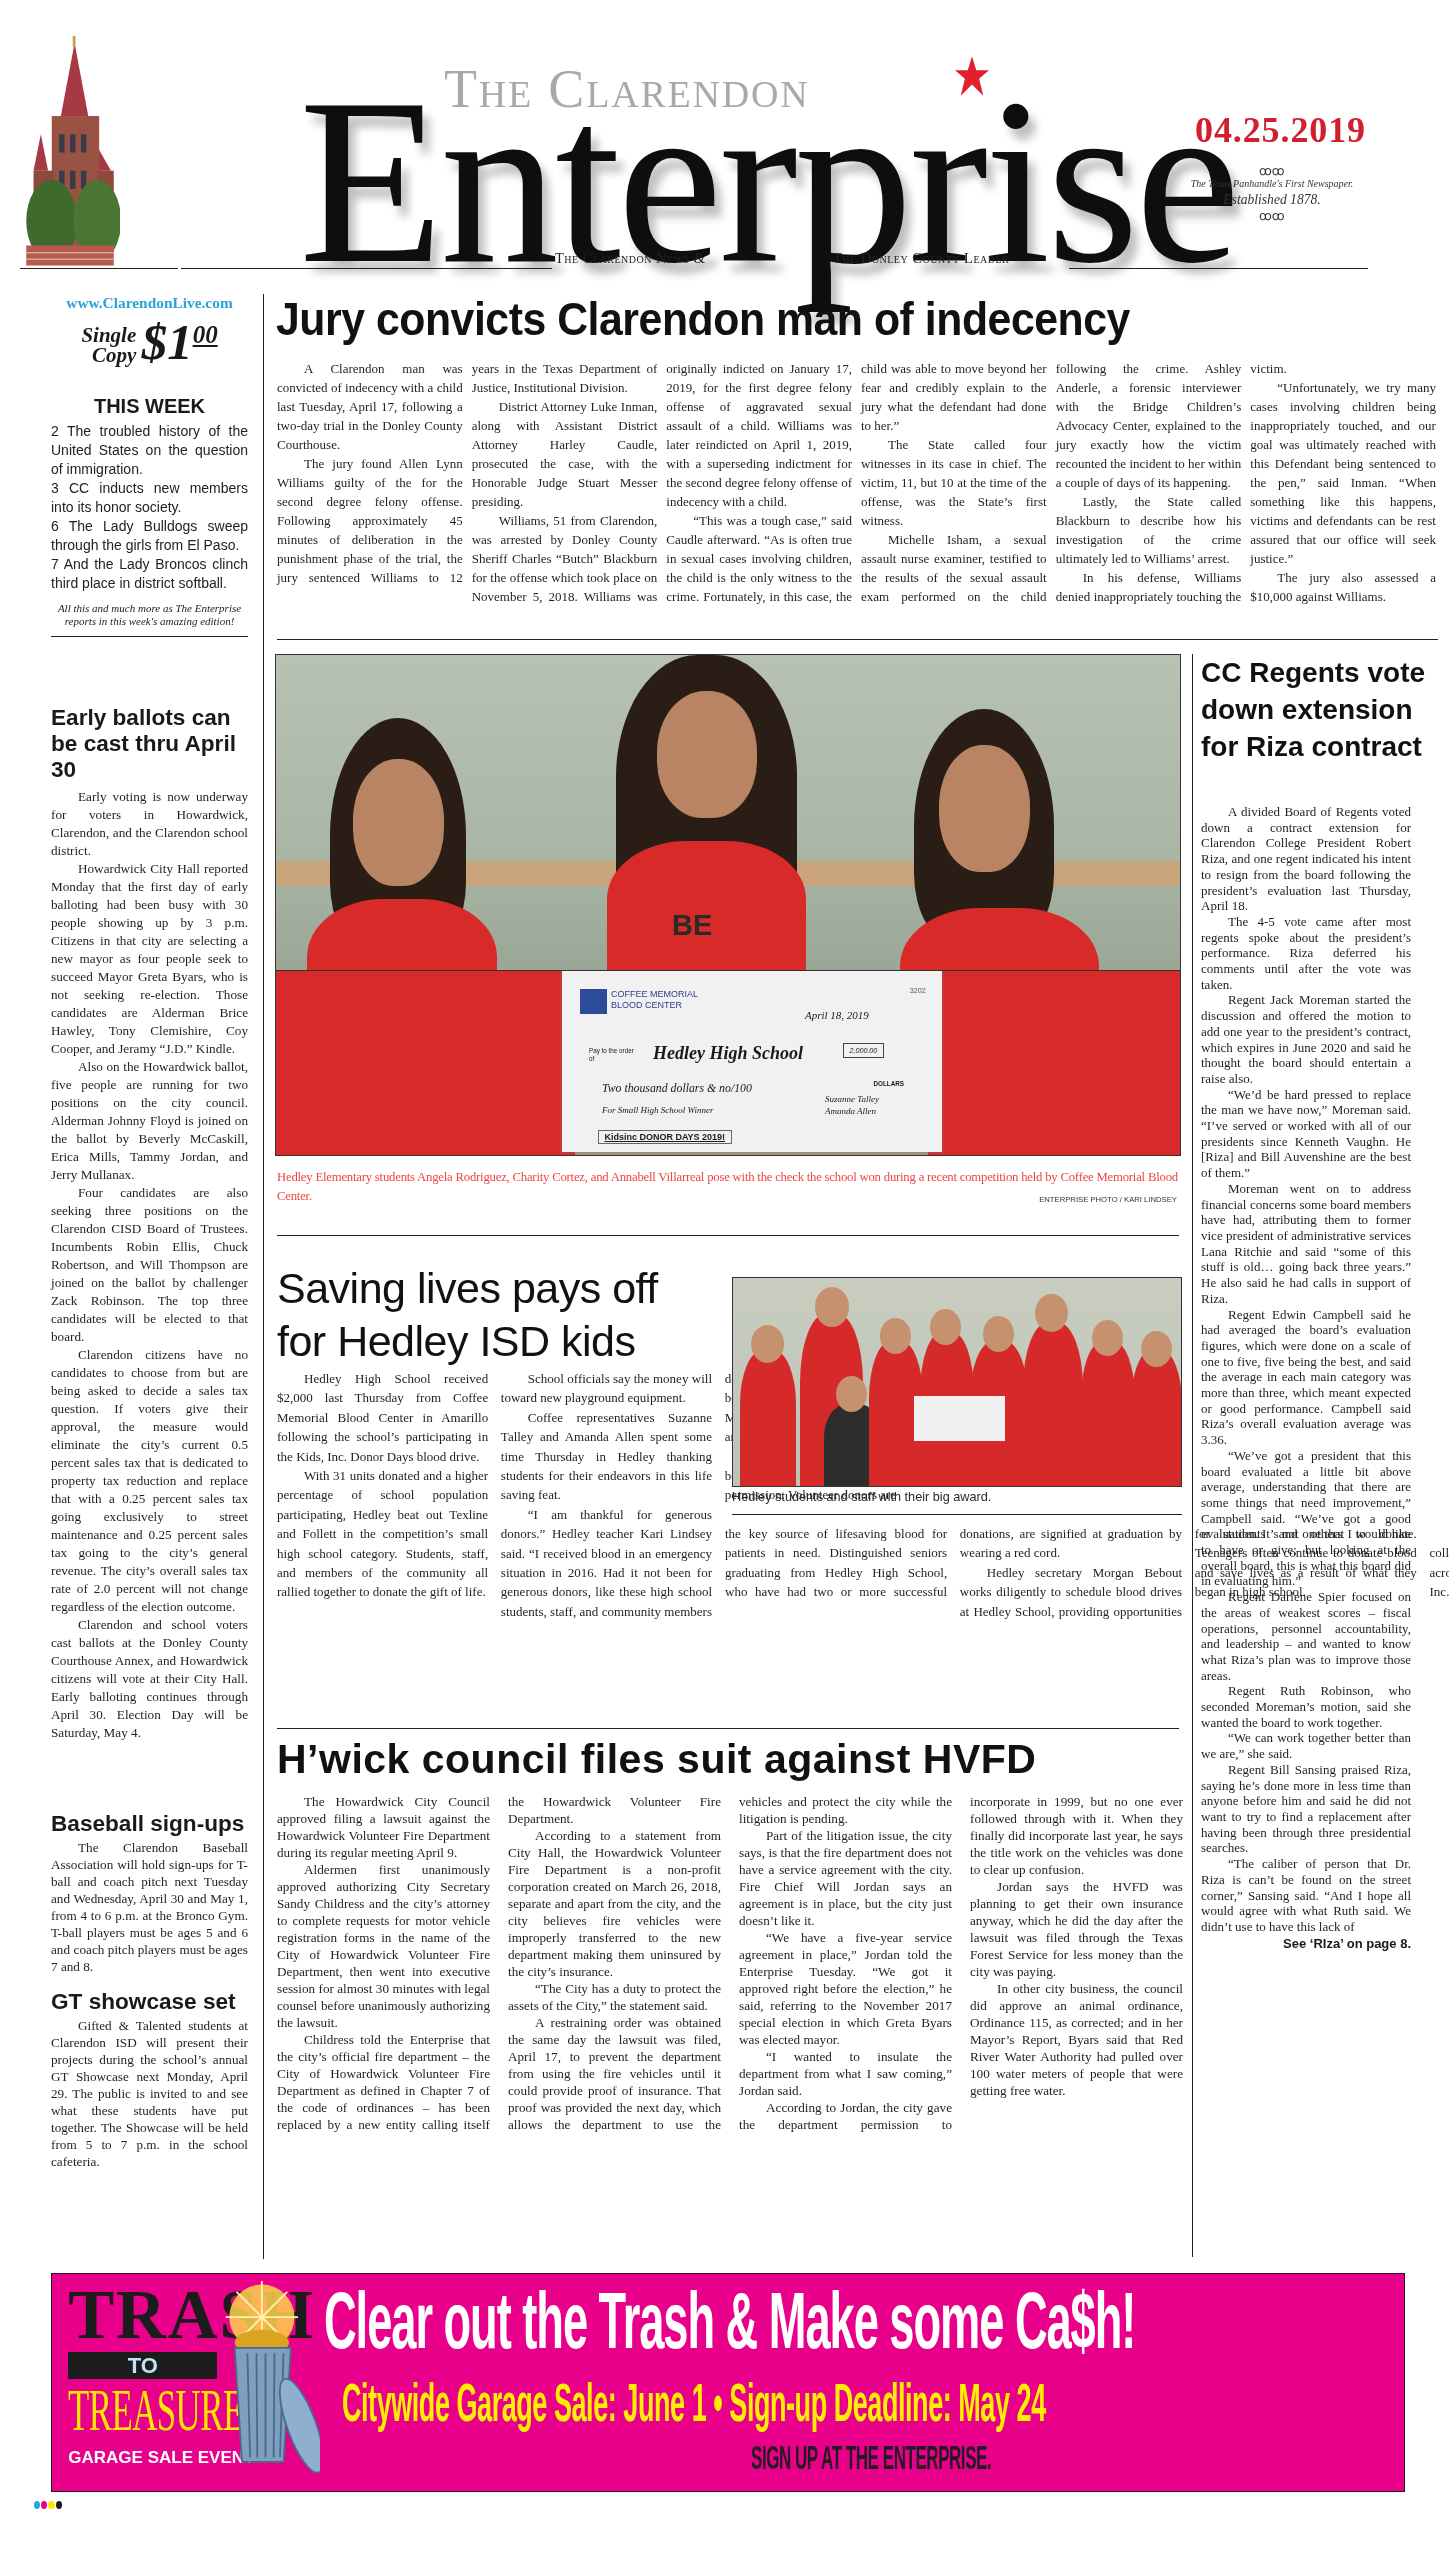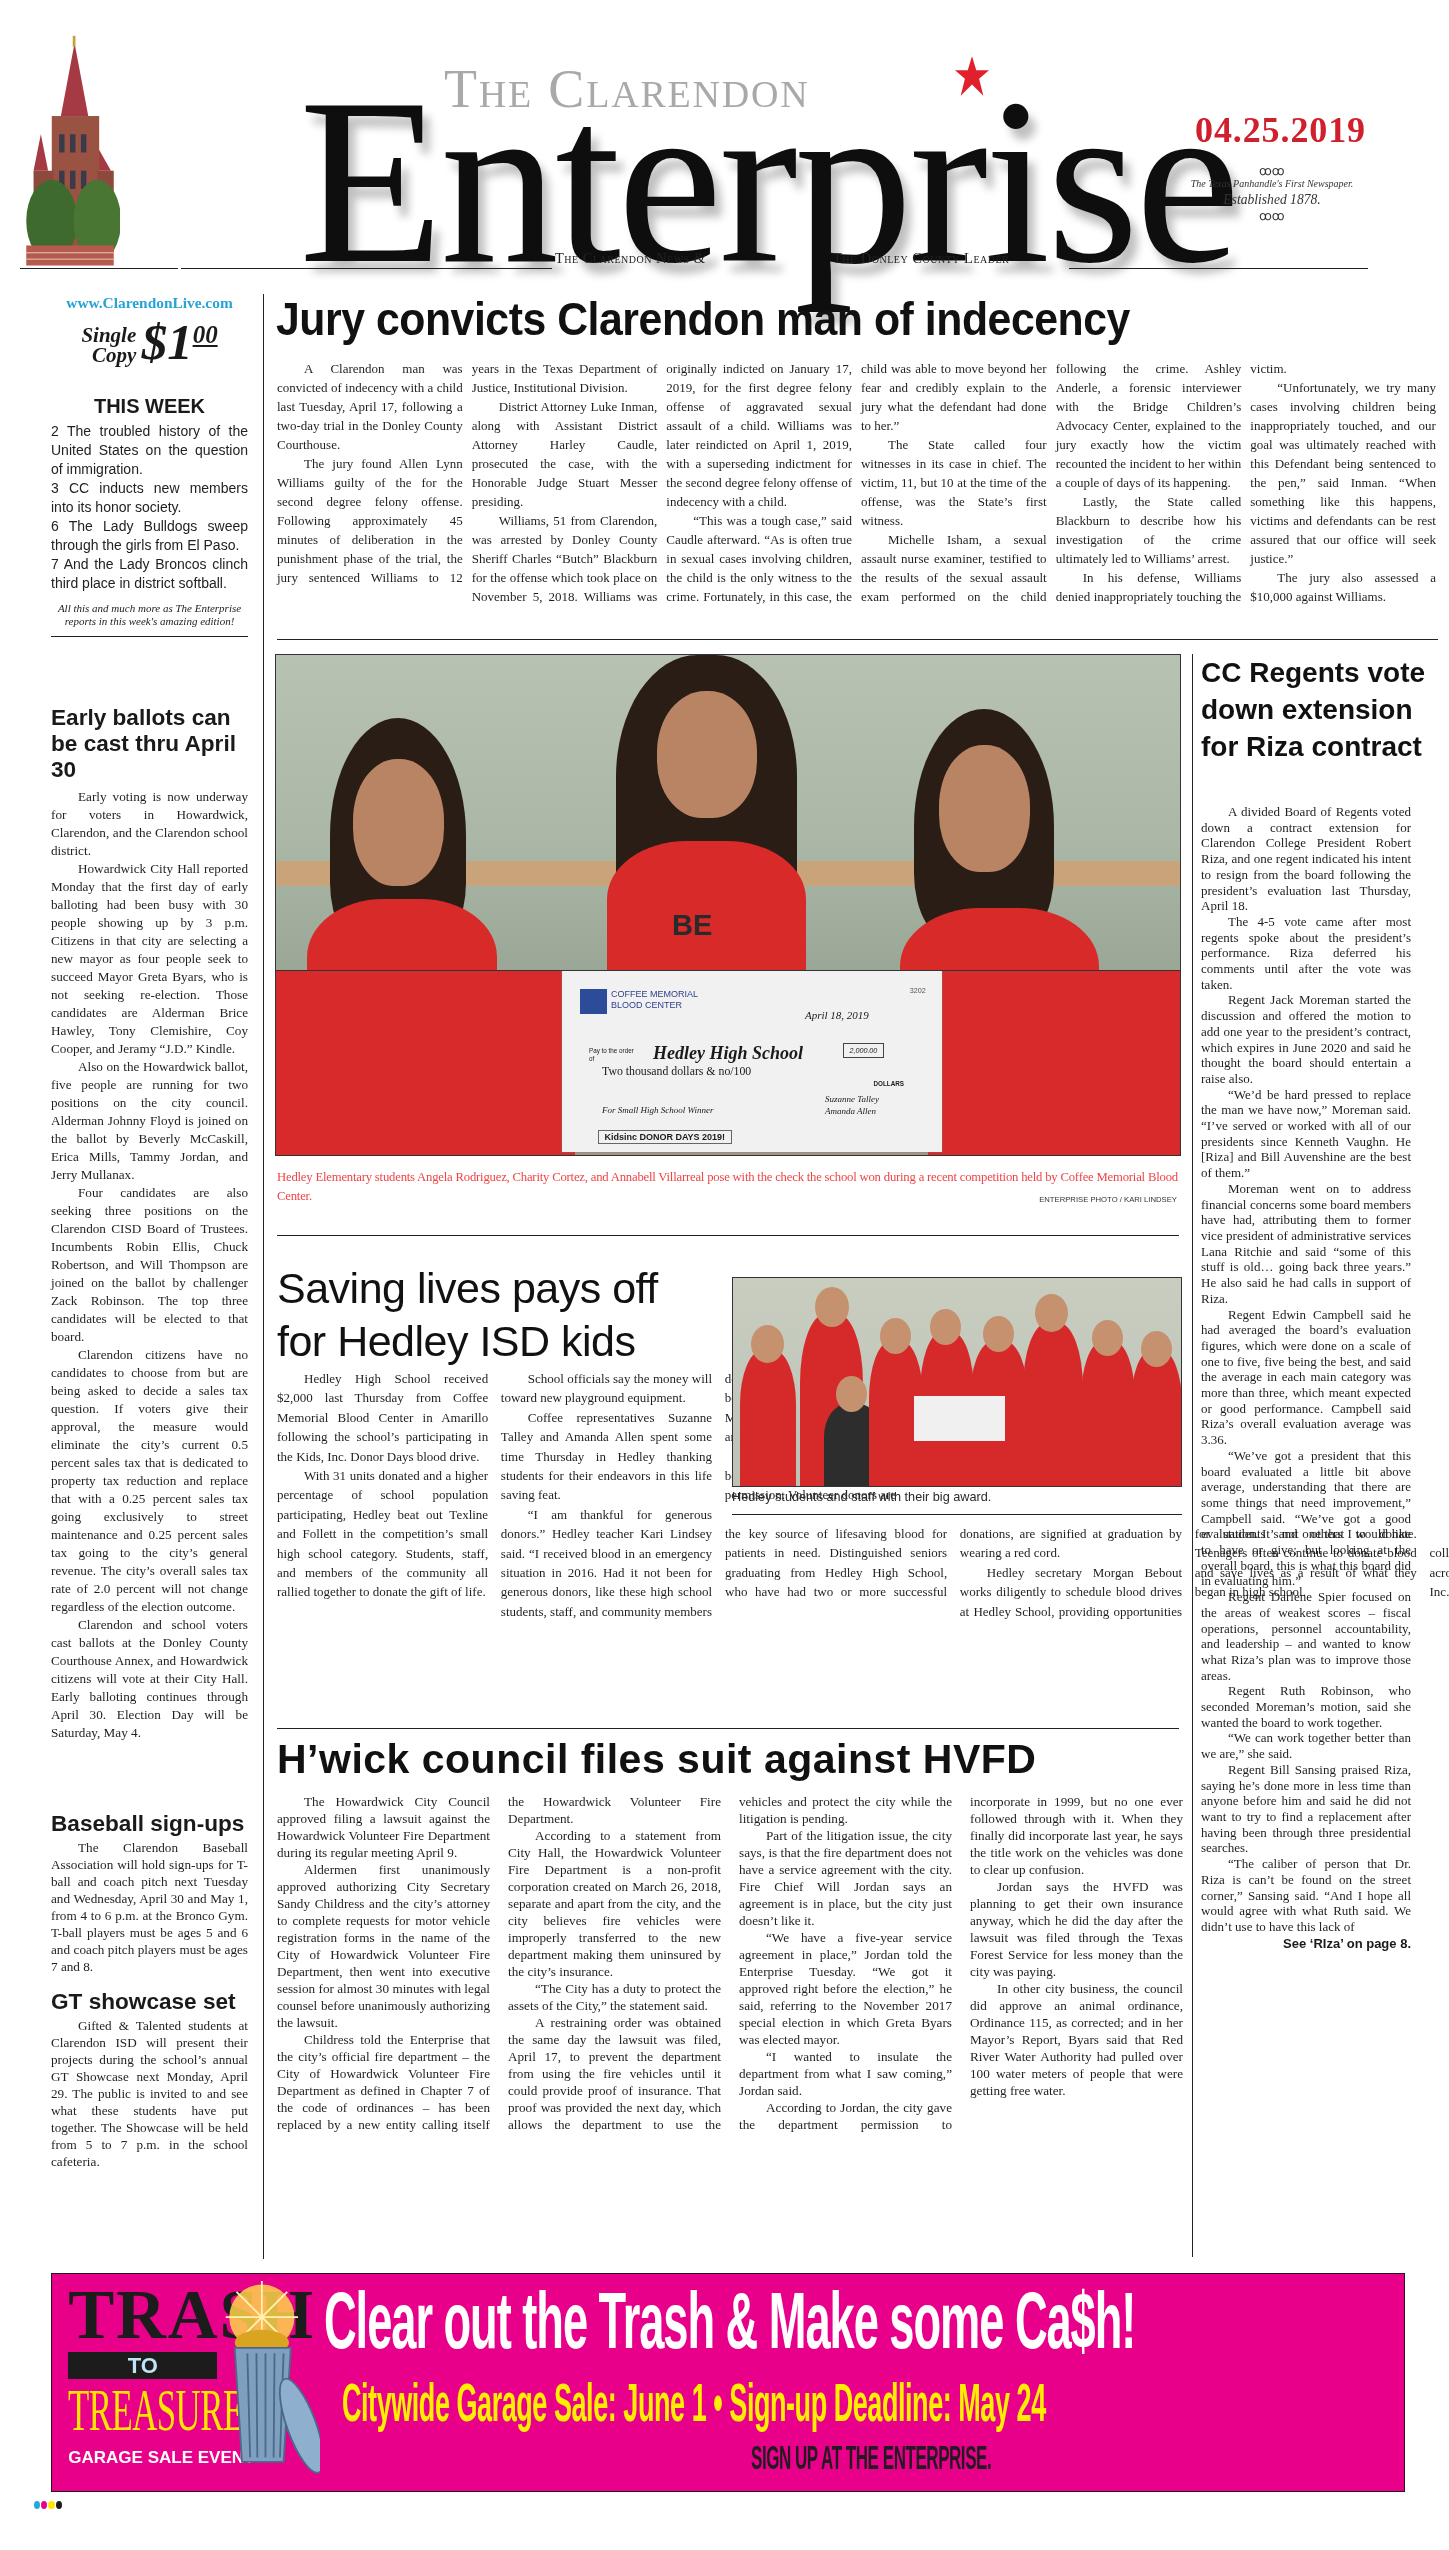--- a/index.html
+++ b/index.html
@@ -58,25 +58,25 @@
   .kid .shirt { position: absolute; background: #d92a2a; border-radius: 40% 40% 0 0; }
   .photo1-cont { position: absolute; left: 275px; top: 971px; width: 906px; height: 185px; overflow: hidden; border: 0.9px solid #333; border-top: none; background: #a69783; }
   .check2 { position: absolute; left: 286px; top: 0; width: 380px; height: 181px; background: #f1f1f1; box-shadow: 0 0 1.8px #777; font-family: "Liberation Sans", sans-serif; }
   .check2 .cm { position: absolute; left: 16.3px; top: 18px; font-size: 9px; color: #2c3e8c; line-height: 11px; }
   .check2 .cm-logo { position: absolute; left: 0; top: 0; width: 27px; height: 25px; background: #2c4c9a; margin-left: -31px; }
   .check2 .num { position: absolute; right: 16.3px; top: 14.5px; font-size: 7.2px; color: #555; }
   .check2 .date { position: absolute; left: 243px; top: 38px; font-size: 11px; font-style: italic; font-family: "Liberation Serif", serif; }
   .check2 .payto { position: absolute; left: 27px; top: 76px; font-size: 6.3px; line-height: 8.2px; }
   .check2 .payee { position: absolute; left: 91px; top: 72px; font-size: 18px; font-style: italic; font-family: "Liberation Serif", serif; font-weight: bold; }
   .check2 .amt { position: absolute; left: 281px; top: 72px; border: 0.9px solid #444; font-size: 7.2px; padding: 1.8px 5.4px; font-style: italic; }
-  .check2 .words { position: absolute; left: 40px; top: 93px; font-size: 11.8px; font-family: "Liberation Serif", serif; }
+  .check2 .words { position: absolute; left: 40px; top: 110px; font-size: 11.8px; font-style: italic; font-family: "Liberation Serif", serif; }
   .check2 .dollars { position: absolute; right: 38px; top: 109px; font-size: 6.3px; font-weight: bold; }
   .check2 .for { position: absolute; left: 40px; top: 134px; font-size: 9px; font-style: italic; font-family: "Liberation Serif", serif; }
   .check2 .sig { position: absolute; left: 263px; top: 123px; font-size: 9px; font-style: italic; font-family: "Liberation Serif", serif; line-height: 11.8px; }
-  .check2 .kids { position: absolute; left: 36px; top: 159px; font-size: 9px; font-weight: bold; border: 0.9px solid #666; padding: 0.9px 5.4px; }
+  .check2 .kids { position: absolute; left: 36px; top: 159px; font-size: 9px; font-weight: bold; border: 0.9px solid #666; padding: 0.9px 5.4px; text-decoration: underline; }
   .p1-caption { position: absolute; left: 277px; top: 1168px; width: 901px; font-family: Liberation Serif, serif; font-size: 12.7px; line-height: 19px; color: #ef4444; letter-spacing: -0.2px; }
   .p1-credit { position: absolute; left: 996px; top: 1195px; width: 181px; text-align: right; font-family: "Liberation Sans", sans-serif; font-size: 7.7px; color: #333; }
 
   
   .save-h { position: absolute; left: 277px; top: 1262px; width: 426px; font-family: "Liberation Sans", sans-serif; font-size: 43px; line-height: 53px; color: #111; font-weight: 500; letter-spacing: -0.5px; }
   .save-cols-a { position: absolute; left: 277px; top: 1369px; width: 435px; height: 258px; column-count: 2; column-gap: 12.7px; }
   .save-cols-b { position: absolute; left: 725px; top: 1524px; width: 457px; height: 102px; column-count: 2; column-gap: 12.7px; }
   .save-cols-a .body, .save-cols-b .body { font-size: 13px; line-height: 19.4px; }
   .photo2 { position: absolute; left: 732px; top: 1277px; width: 450px; height: 210px; border: 0.9px solid #333; background: linear-gradient(180deg, #c8cdc0 0%, #bcc3b6 100%); overflow: hidden; }
   .photo2 .person { position: absolute; bottom: 0; border-radius: 40% 40% 0 0; background: #d62a2a; }

